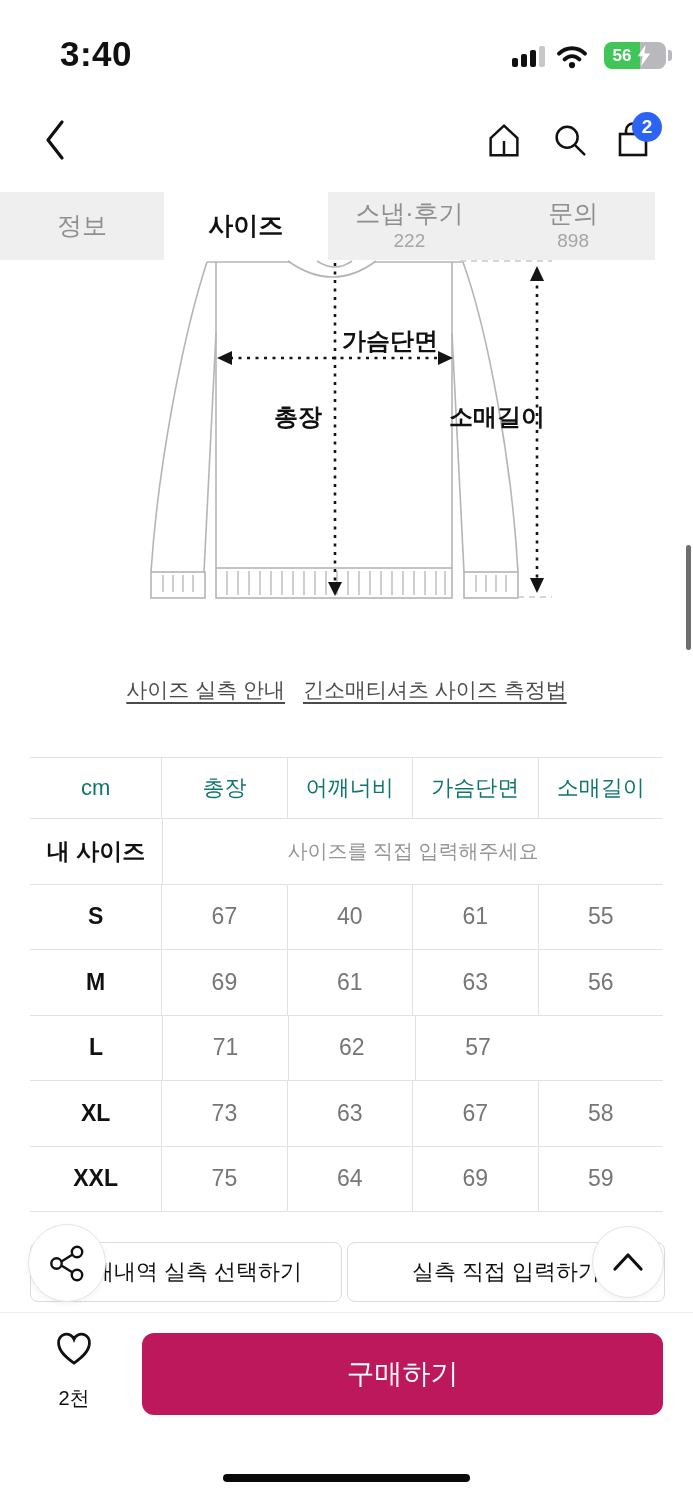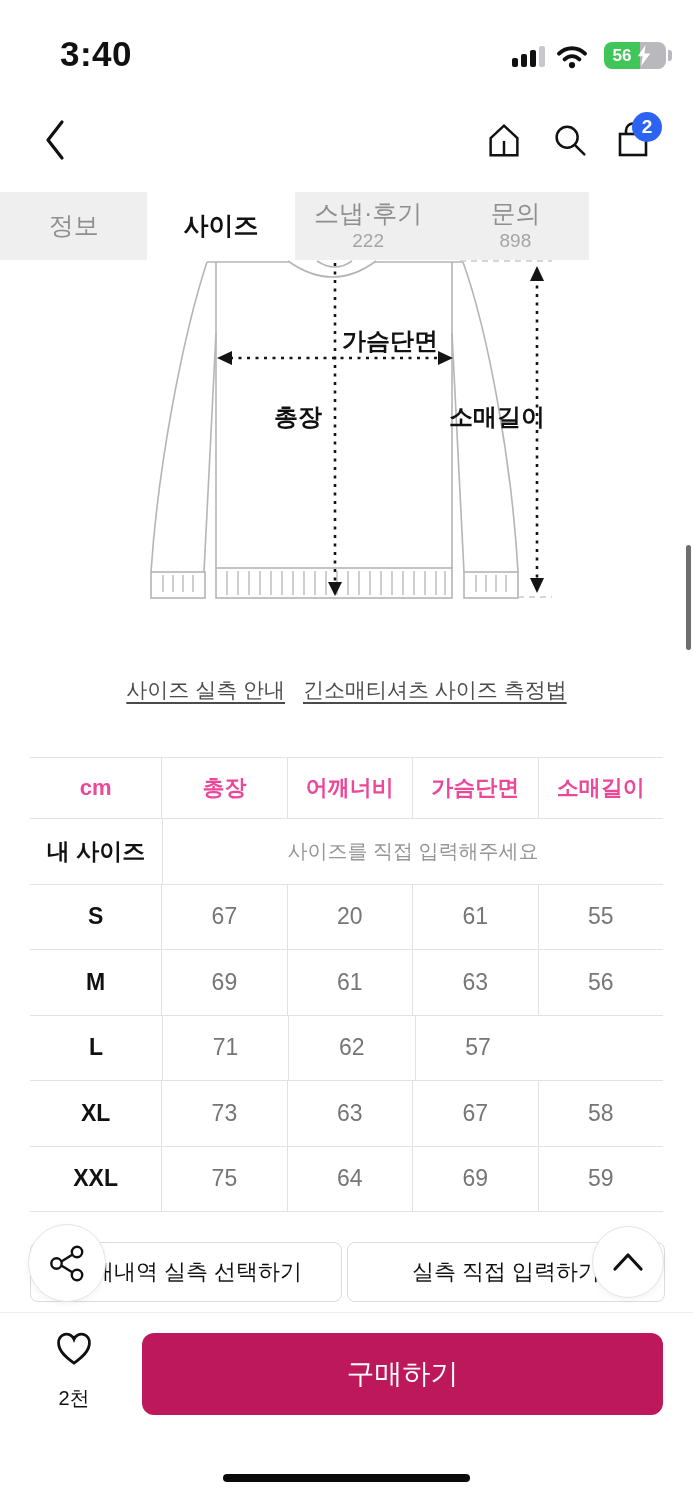--- a/index.html
+++ b/index.html
@@ -27,21 +27,21 @@
   .batt .r{flex:1;background:#b9b9bd;}
   .bolt{left:636px;top:45px;}
   .nub{left:668px;top:50px;width:4px;height:11px;background:#b9b9bd;border-radius:0 3px 3px 0;}
 
   
   .navicon{width:44px;height:44px;display:flex;align-items:center;justify-content:center;}
   .badge{left:632px;top:112px;width:30px;height:30px;border-radius:50%;background:#2c63f2;
          color:#fff;font-size:19px;font-weight:700;display:flex;align-items:center;justify-content:center;}
 
   
-  .tabbar{left:0;top:192px;width:589px;height:68px;background:#efefef;display:flex;}
+  .tabbar{left:0;top:192px;width:655px;height:68px;background:#efefef;display:flex;}
   .tab{flex:1;display:flex;flex-direction:column;align-items:center;justify-content:center;
        font-size:25px;color:#8f8f8f;line-height:1.1;cursor:pointer;}
   .tab .cnt{font-size:19px;color:#a5a5a5;margin-top:3px;}
   .tab.sel{background:#ffffff;color:#111;font-weight:700;}
 
   
   .diagram{left:0;top:260px;}
   .dlabel{font-weight:700;font-size:24px;fill:#111;font-family:"Liberation Sans",sans-serif;}
 
   
@@ -50,21 +50,21 @@
 
   
   .sizetable{left:30px;top:757px;width:633px;border-top:1px solid #e2e2e2;}
   .trow{display:flex;border-bottom:1px solid #e2e2e2;align-items:stretch;}
   .trow.head{height:60px;}
   .trow.body{height:64.5px;}
   .tcell{display:flex;align-items:center;justify-content:center;font-size:23px;color:#767676;}
   .tcell.c0{width:132px;font-weight:700;color:#111;}
   .tcell.cv{width:125.25px;border-left:1px solid #e2e2e2;}
   .tcell.merged{flex:1;border-left:1px solid #e2e2e2;color:#969696;font-size:20px;}
-  .trow.head .tcell{font-weight:700;color:#ec4899;font-size:22px;}
+  .trow.head .tcell{font-weight:400;color:#0f766e;font-size:22px;}
 
   
   .actbtn{top:1242px;height:58px;background:#fff;border:1px solid #dcdcdc;border-radius:8px;
           display:flex;align-items:center;justify-content:center;font-size:22px;color:#111;cursor:pointer;}
   .actbtn.left{left:30px;width:310px;}
   .actbtn.right{left:347px;width:316px;}
   .fab{border-radius:50%;background:#fff;border:1px solid #e4e4e4;
        box-shadow:0 2px 6px rgba(0,0,0,.05);display:flex;align-items:center;justify-content:center;cursor:pointer;}
   .fab.share{left:28px;top:1224px;width:76px;height:76px;}
   .fab.totop{left:592px;top:1226px;width:70px;height:70px;}
@@ -204,21 +204,21 @@
     <div class="tcell cv">가슴단면</div>
     <div class="tcell cv">소매길이</div>
   </div>
   <div class="trow body">
     <div class="tcell c0">내 사이즈</div>
     <div class="tcell merged">사이즈를 직접 입력해주세요</div>
   </div>
   <div class="trow body">
     <div class="tcell c0">S</div>
     <div class="tcell cv">67</div>
-    <div class="tcell cv">20</div>
+    <div class="tcell cv">40</div>
     <div class="tcell cv">61</div>
     <div class="tcell cv">55</div>
   </div>
   <div class="trow body">
     <div class="tcell c0">M</div>
     <div class="tcell cv">69</div>
     <div class="tcell cv">61</div>
     <div class="tcell cv">63</div>
     <div class="tcell cv">56</div>
   </div>

